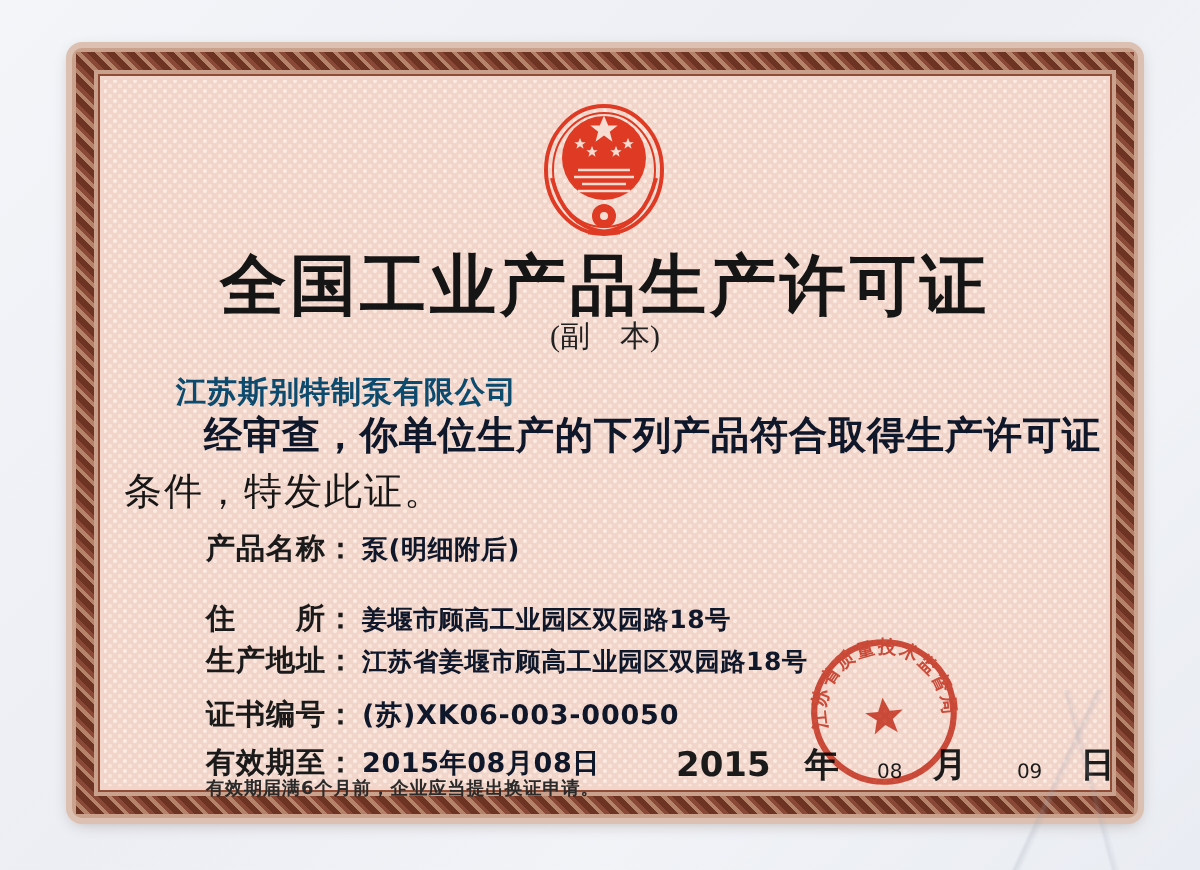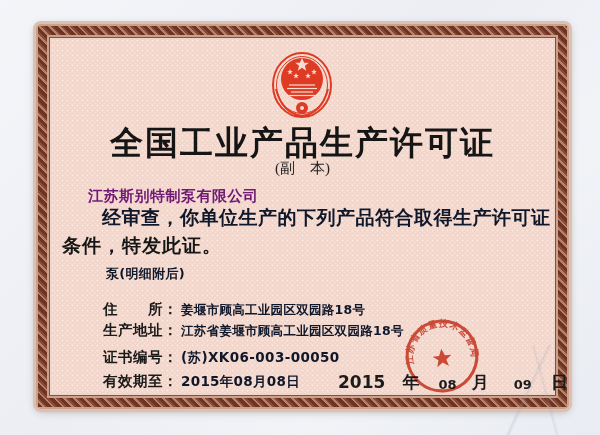--- a/index.html
+++ b/index.html
@@ -46,49 +46,49 @@
     font-size:33px;font-weight:900;letter-spacing:2px;color:#151515;
     font-family:"DejaVu Sans","Liberation Sans",sans-serif;
   }
   .subtitle{
     position:absolute;left:0;top:135px;width:100%;text-align:center;
     font-size:15px;font-weight:400;color:#222;
     font-family:"Liberation Serif","DejaVu Serif",serif;
   }
   .company{
     position:absolute;left:52px;top:163px;
-    font-size:15px;font-weight:600;letter-spacing:.5px;color:#701a75;
+    font-size:15px;font-weight:600;letter-spacing:.5px;color:#0c4a6e;
   }
   .bodyline1{
     position:absolute;left:66px;top:181px;
     font-size:19px;font-weight:800;letter-spacing:.5px;color:#0f172a;
   }
   .bodyline2{
     position:absolute;left:26px;top:209px;
-    font-size:19px;font-weight:700;letter-spacing:1px;color:#161616;
+    font-size:19px;font-weight:400;letter-spacing:1px;color:#161616;
   }
   .row{position:absolute;left:67px;display:flex;align-items:baseline;white-space:nowrap;}
   .row .lbl{
     font-family:"Liberation Serif","DejaVu Serif",serif;
     font-size:14.5px;font-weight:800;color:#1a1a1a;letter-spacing:.5px;
   }
   .row .val{font-size:12.5px;font-weight:700;color:#0f172a;margin-left:3px;letter-spacing:.3px;}
   .row.r0{top:241px;} .row.r0 .val{font-size:13px;}
   .row.r1{top:276px;} .row.r2{top:297px;} .row.r3{top:324px;align-items:center;}
   .row.r3 .val{font-size:13.5px;letter-spacing:.4px;}
   .row.r4{top:348px;} .row.r4 .val{font-size:13.5px;}
   .footnote{
     position:absolute;left:67px;top:364px;
     font-size:9px;font-weight:700;color:#2a2a2a;letter-spacing:.5px;
   }
   .dateline{position:absolute;left:302px;top:347px;white-space:nowrap;}
   .dateline span{display:inline-block;}
   .d-year{font-size:17px;font-weight:800;}
   .d-unit{font-size:17px;font-weight:800;font-family:"Liberation Serif","DejaVu Serif",serif;}
-  .d-num{font-size:13px;font-weight:700;transform:translateY(1px);}
+  .d-num{font-size:10px;font-weight:400;transform:translateY(1px);}
   .gap12{margin-left:12px;} .gap14{margin-left:14px;} .gap10{margin-left:10px;}
   .gap20{margin-left:20px;}
 
   .seal{position:absolute;left:365px;top:291px;width:82px;height:82px;
     opacity:.9;mix-blend-mode:multiply;transform:rotate(-6deg);}
 </style>
 </head>
 <body>
 
 <div class="paper">
@@ -120,39 +120,41 @@
         <path d="M24,65 H40" stroke="#de3a24" stroke-width="2.5" fill="none"></path>
       </svg>
 
       <div class="title">全国工业产品生产许可证</div>
       <div class="subtitle">(副　本)</div>
       <div class="company">江苏斯别特制泵有限公司</div>
       <div class="bodyline1">经审查，你单位生产的下列产品符合取得生产许可证</div>
       <div class="bodyline2">条件，特发此证。</div>
 
       <div class="row r0">
+        <span class="lbl">产品名称：</span>
         <span class="val">泵(明细附后)</span>
       </div>
       <div class="row r1">
         <span class="lbl">住　　所：</span>
         <span class="val">姜堰市顾高工业园区双园路18号</span>
       </div>
       <div class="row r2">
         <span class="lbl">生产地址：</span>
         <span class="val">江苏省姜堰市顾高工业园区双园路18号</span>
       </div>
       <div class="row r3">
         <span class="lbl">证书编号：</span>
         <span class="val">(苏)XK06-003-00050</span>
       </div>
       <div class="row r4">
         <span class="lbl">有效期至：</span>
         <span class="val">2015年08月08日</span>
       </div>
 
+      <div class="footnote">有效期届满6个月前，企业应当提出换证申请。</div>
 
       <div class="dateline">
         <span class="d-year">2015</span>
         <span class="d-unit gap12">年</span>
         <span class="d-num gap14">08</span>
         <span class="d-unit gap10">月</span>
         <span class="d-num gap20">09</span>
         <span class="d-unit gap14">日</span>
       </div>
 

